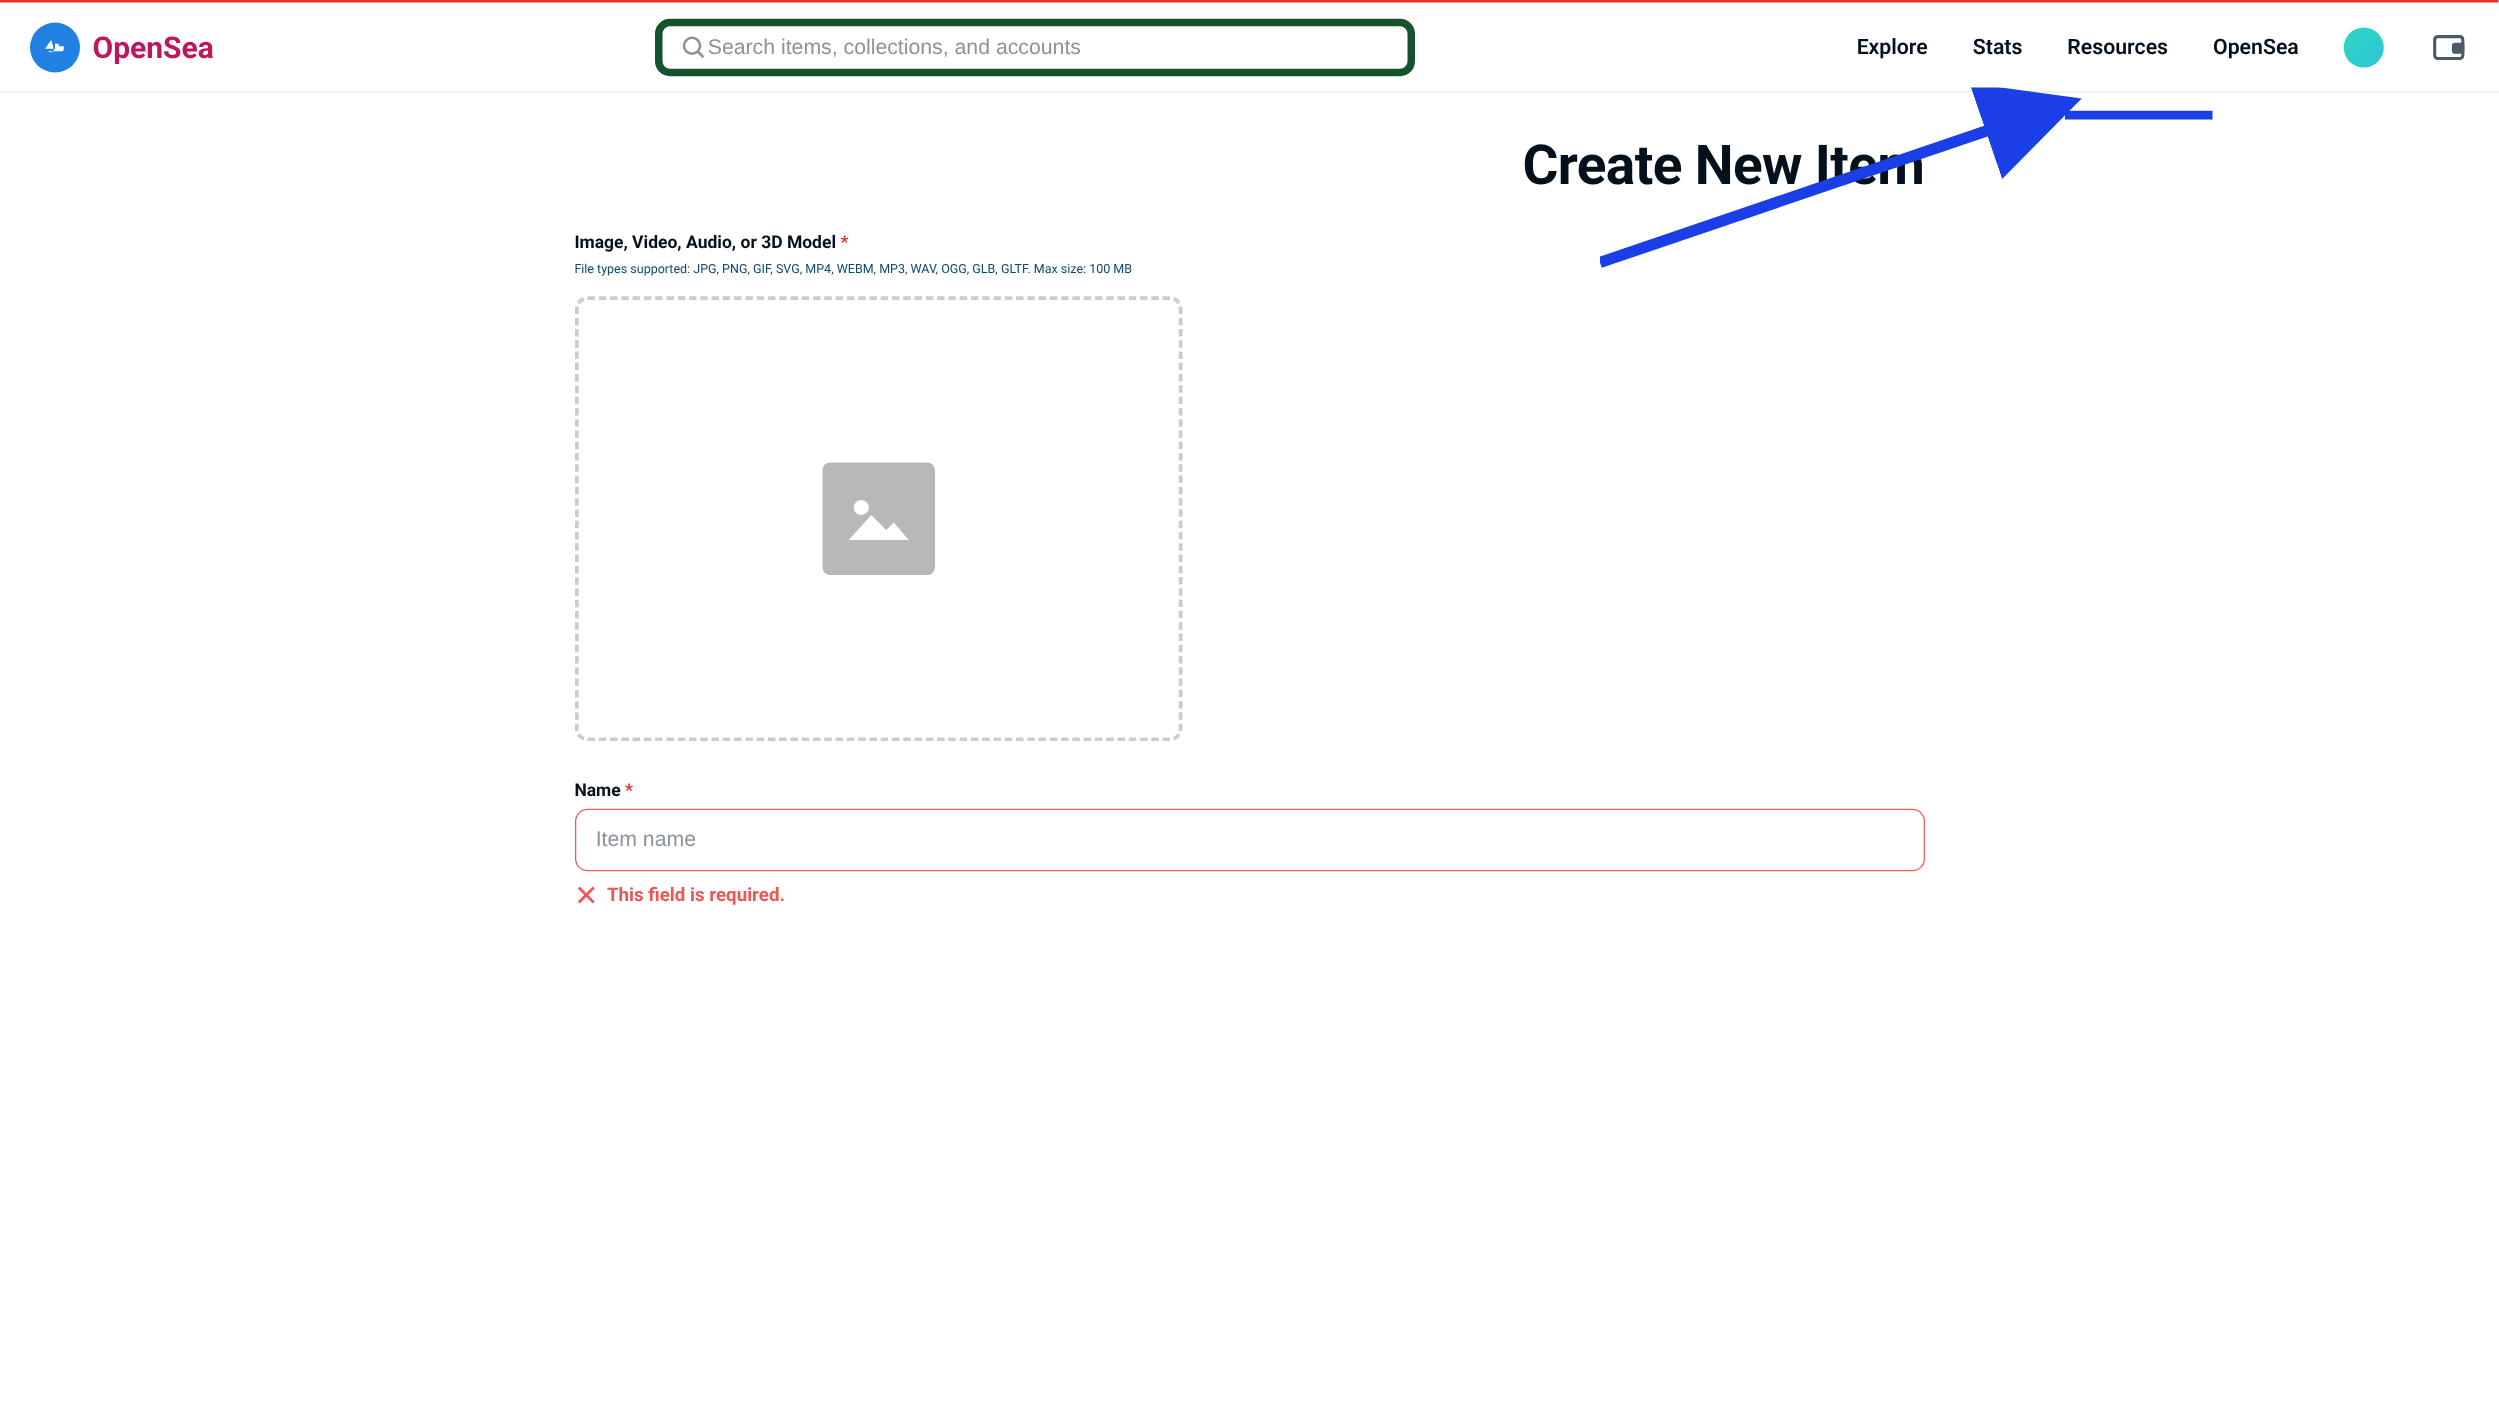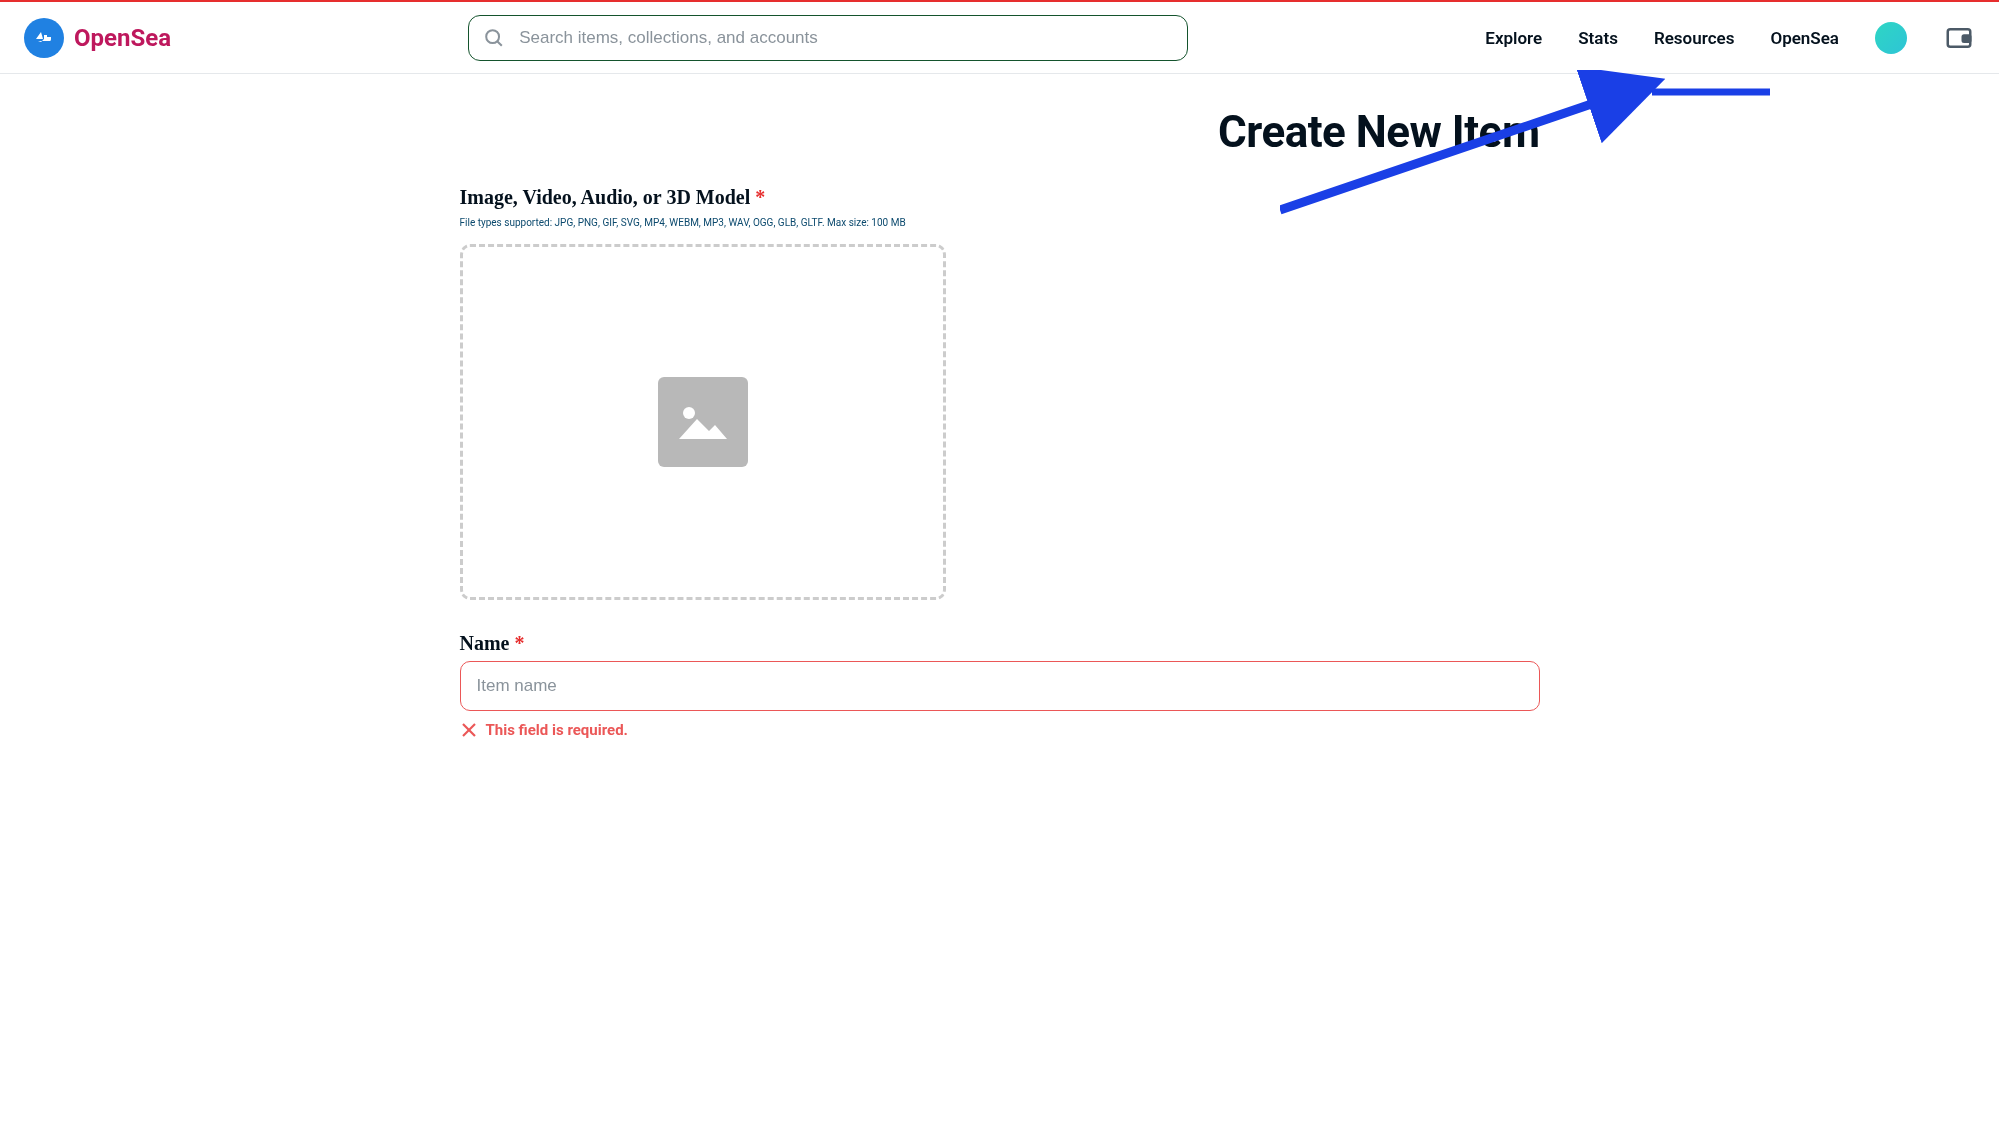--- a/index.html
+++ b/index.html
@@ -42,27 +42,27 @@
       color: #be185d;
     }
     .search-wrap {
       flex: 1;
       display: flex;
       justify-content: center;
     }
     .search {
       display: flex;
       align-items: center;
-      width: 720px;
+      width: 608px;
       max-width: 100%;
       height: 46px;
-      border: 1px solid #14532d;
+      border: 6px solid #14532d;
       border-radius: 12px;
       padding: 0 14px;
-      gap: 14px;
+      gap: 0;
     }
     .search svg { flex-shrink: 0; }
     .search input {
       flex: 1;
       border: none;
       outline: none;
       font-size: 17px;
       color: #04111d;
       background: transparent;
     }
@@ -110,25 +110,24 @@
       text-align: right;
     }
     .req-note {
       font-size: 14px;
       color: #6b7881;
       margin-bottom: 20px;
     }
     .req-note .ast, .field .ast { color: #e62e2e; }
     .field { margin-bottom: 32px; }
     .field-label {
-      font-size: 20px;
+      font-size: 14px;
       font-weight: 700;
       color: #04111d;
       margin-bottom: 6px;
-      font-family: Liberation Serif, serif;
     }
     .field-help {
       font-size: 10px;
       color: #0c4a6e;
       margin-bottom: 14px;
       line-height: 1.5;
     }
     .upload {
       width: 486px;
       height: 356px;

